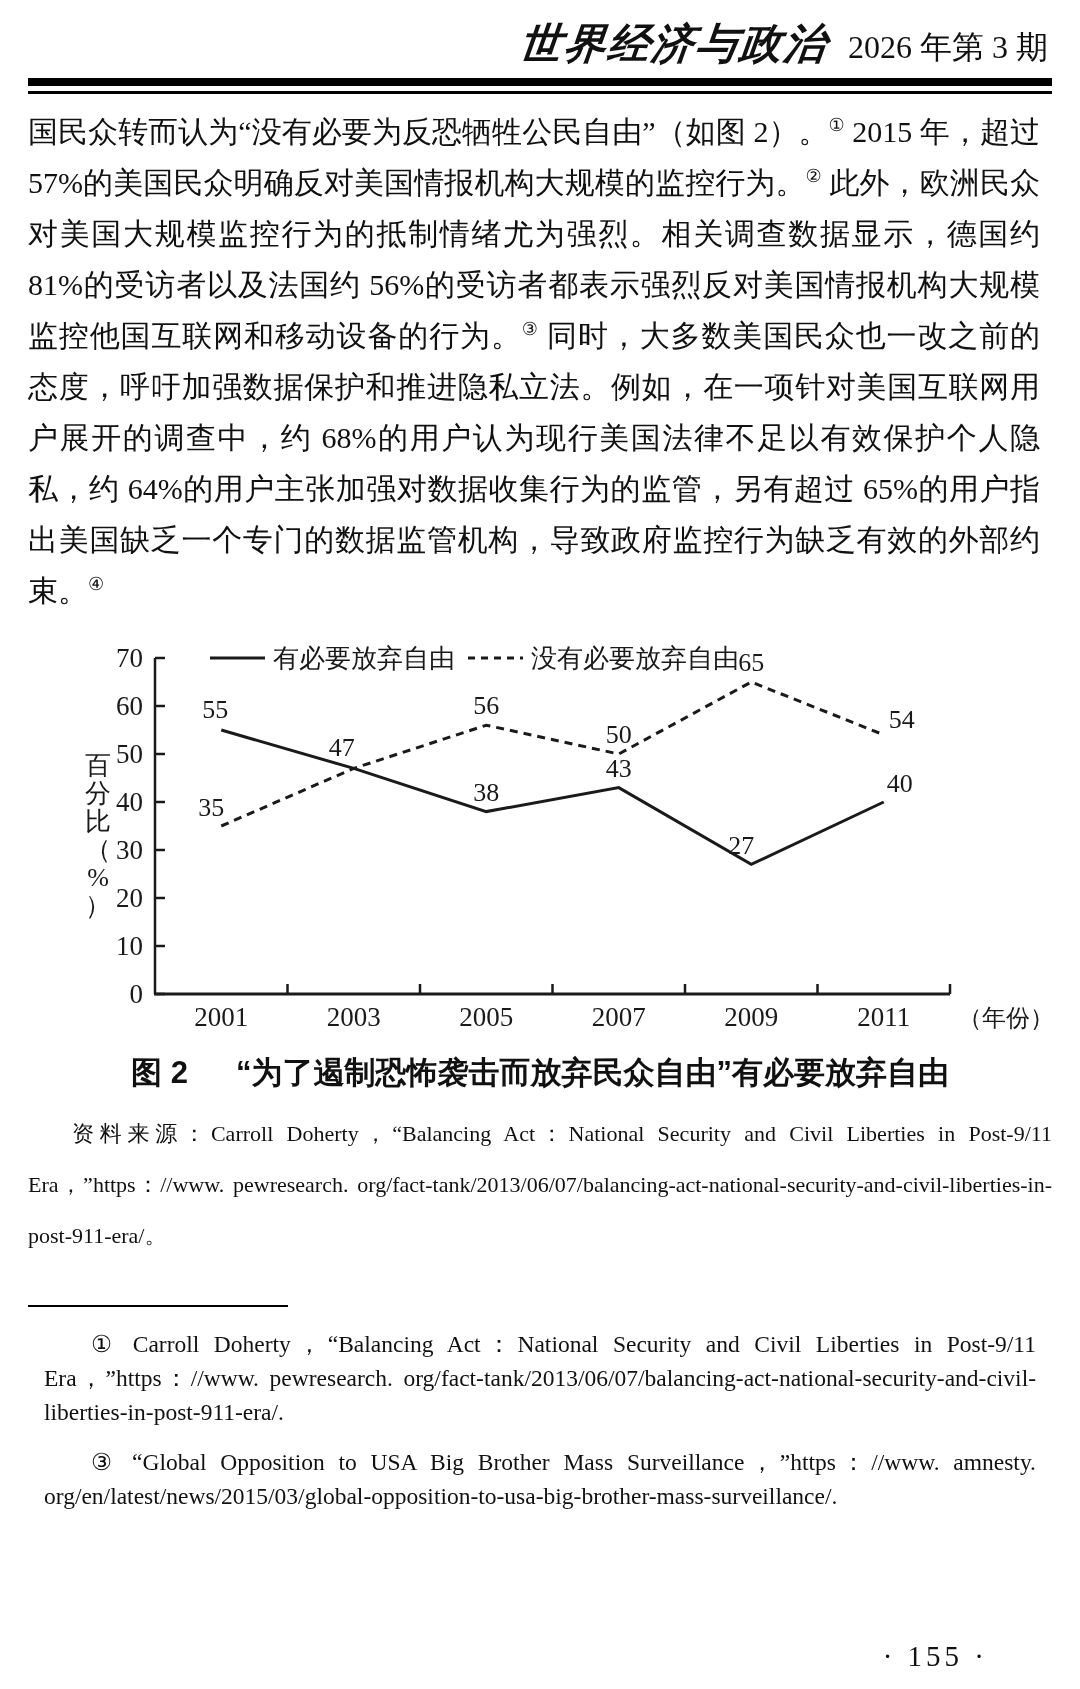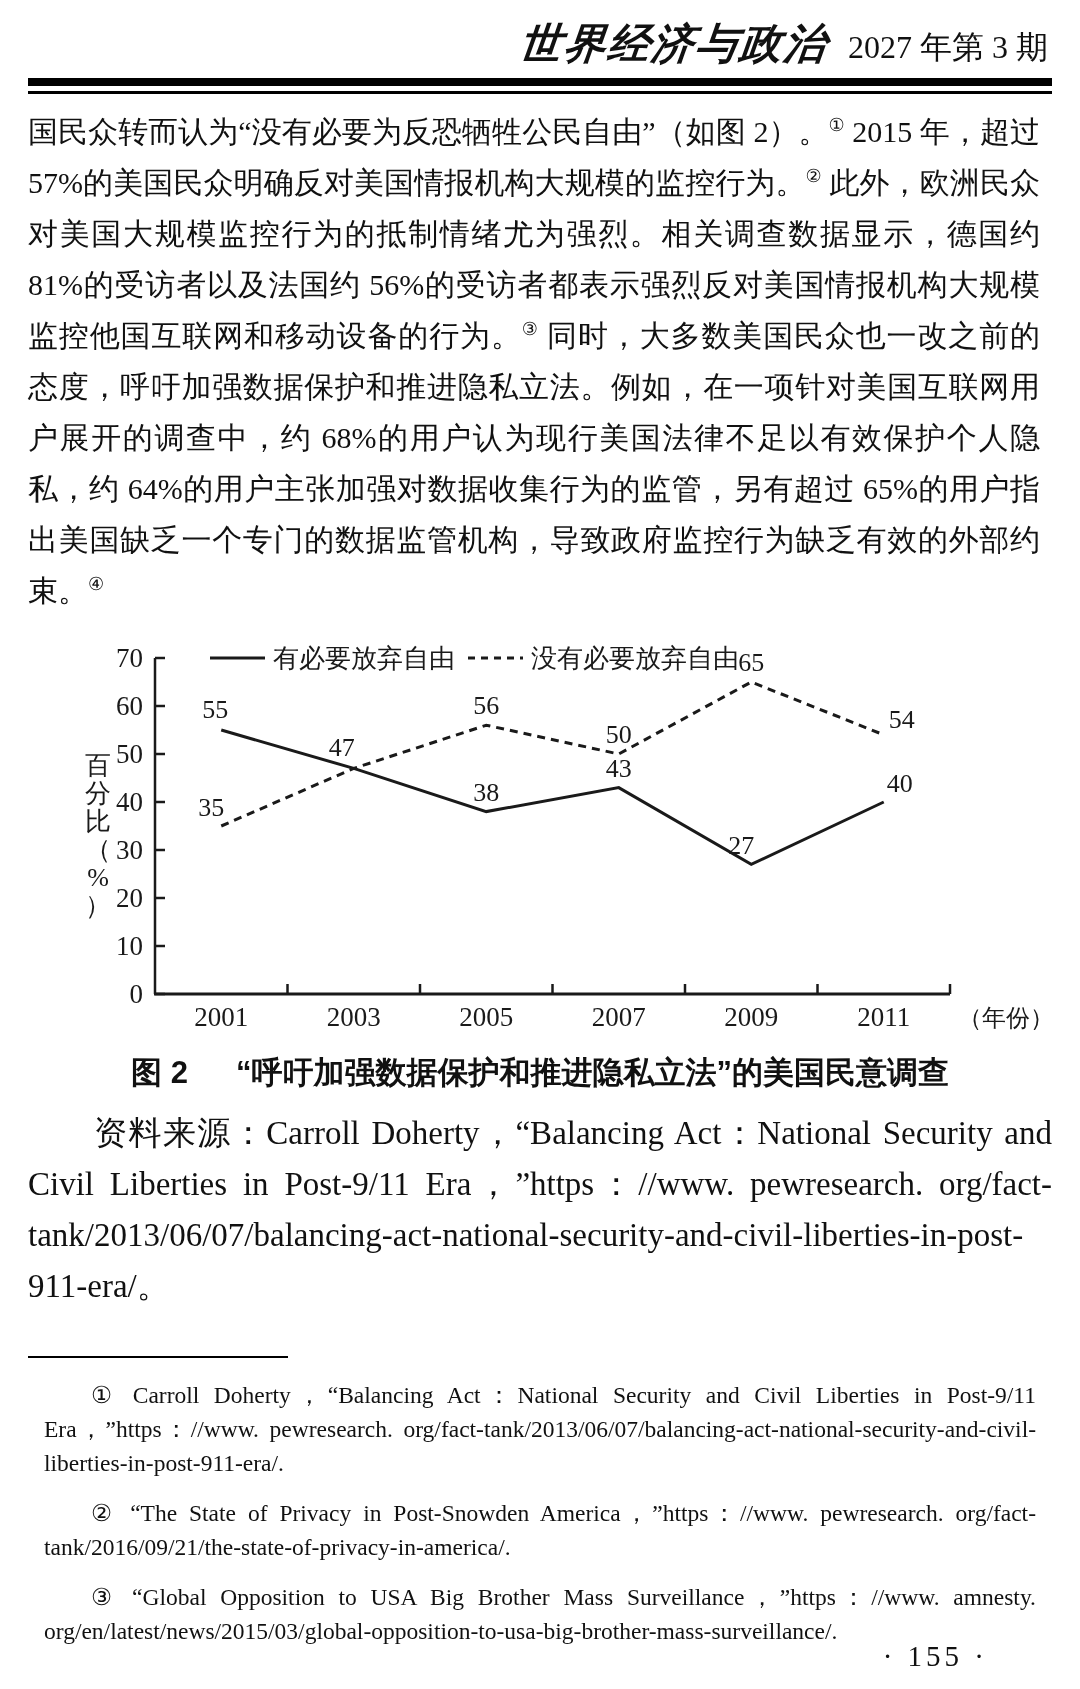--- a/index.html
+++ b/index.html
@@ -24,36 +24,36 @@
   sup.fnref{font-size:0.6em;line-height:0;}
   figure.fig{margin:6px 0 0 0;padding:0;}
   svg.chart{display:block;margin-left:32px;}
   svg.chart text{font-family:"Liberation Serif","DejaVu Serif",serif;}
   figcaption{
     text-align:center;
     font-family:"Liberation Sans","DejaVu Sans",sans-serif;
     font-weight:bold;font-size:31px;margin-top:0px;
   }
   .cap-label{margin-right:48px;}
-  .source{font-size:33px;line-height:51px;text-align:justify;text-indent:2em;margin:14px 0 0 0;overflow-wrap:anywhere;word-spacing:2px;}
+  .source{font-size:22px;line-height:51px;text-align:justify;text-indent:2em;margin:14px 0 0 0;overflow-wrap:anywhere;word-spacing:2px;}
   .para2{margin-top:38px;}
   .fnsep{width:260px;height:2px;background:#000;margin-top:44px;}
   .footnotes{margin-top:20px;font-size:23.5px;line-height:34px;}
   .fn{margin:16px;text-indent:2em;text-align:justify;overflow-wrap:anywhere;word-spacing:2px;}
   .fn-marker{margin-right:14px;}
   .pageno{position:absolute;bottom:16px;right:92px;font-size:29px;letter-spacing:4px;}
 </style>
 </head>
 <body>
 
 <div class="page">
 
   <div class="hdr">
     <span class="journal">世界经济与政治</span>
-    <span class="issue">2027 年第 3 期</span>
+    <span class="issue">2026 年第 3 期</span>
   </div>
   <div class="rule-thick"></div>
   <div class="rule-thin"></div>
 
   <p class="para">国民众转而认为“没有必要为反恐牺牲公民自由”（如图 2）。<sup class="fnref">①</sup> 2015 年，超过 57%的美国民众明确反对美国情报机构大规模的监控行为。<sup class="fnref">②</sup> 此外，欧洲民众对美国大规模监控行为的抵制情绪尤为强烈。相关调查数据显示，德国约 81%的受访者以及法国约 56%的受访者都表示强烈反对美国情报机构大规模监控他国互联网和移动设备的行为。<sup class="fnref">③</sup> 同时，大多数美国民众也一改之前的态度，呼吁加强数据保护和推进隐私立法。例如，在一项针对美国互联网用户展开的调查中，约 68%的用户认为现行美国法律不足以有效保护个人隐私，约 64%的用户主张加强对数据收集行为的监管，另有超过 65%的用户指出美国缺乏一个专门的数据监管机构，导致政府监控行为缺乏有效的外部约束。<sup class="fnref">④</sup></p>
 
   <figure class="fig">
     <svg class="chart" width="1000" height="430" viewBox="0 0 1000 430">
         <line x1="95" y1="36" x2="95" y2="372" stroke="#1a1a1a" stroke-width="2.5"></line>
         <line x1="94" y1="372" x2="890" y2="372" stroke="#1a1a1a" stroke-width="3"></line>
@@ -104,31 +104,30 @@
         <text x="426.25" y="92.19999999999999" text-anchor="middle" font-size="26" fill="#1a1a1a">56</text>
         <text x="558.75" y="121" text-anchor="middle" font-size="26" fill="#1a1a1a">50</text>
         <text x="691.25" y="49" text-anchor="middle" font-size="26" fill="#1a1a1a">65</text>
         <text x="841.75" y="105.80000000000001" text-anchor="middle" font-size="26" fill="#1a1a1a">54</text>
         <line x1="150" y1="36" x2="205" y2="36" stroke="#1a1a1a" stroke-width="3"></line>
         <text x="213" y="45" font-size="26" fill="#1a1a1a">有必要放弃自由</text>
         <line x1="408" y1="36" x2="463" y2="36" stroke="#1a1a1a" stroke-width="3" stroke-dasharray="7,6"></line>
         <text x="471" y="45" font-size="26" fill="#1a1a1a">没有必要放弃自由</text>
       </svg>
     <figcaption>
-      <span class="cap-label">图 2</span><span>“呼吁加强数据保护和推进隐私立法”的美国民意调查</span>
+      <span class="cap-label">图 2</span><span>“为了遏制恐怖袭击而放弃民众自由”有必要放弃自由</span>
     </figcaption>
   </figure>
 
   <p class="source">资料来源：Carroll Doherty，“Balancing Act：National Security and Civil Liberties in Post-9/11 Era，”https：//www. pewresearch. org/fact-tank/2013/06/07/balancing-act-national-security-and-civil-liberties-in-post-911-era/。</p>
 
 
   <div class="fnsep"></div>
 
   <div class="footnotes">
     <p class="fn"><span class="fn-marker">①</span><span>Carroll Doherty，“Balancing Act：National Security and Civil Liberties in Post-9/11 Era，”https：//www. pewresearch. org/fact-tank/2013/06/07/balancing-act-national-security-and-civil-liberties-in-post-911-era/.</span></p>
-    <p class="fn"><span class="fn-marker">②</span><span>“The State of Privacy in Post-Snowden America，”https：//www. pewresearch. org/fact-tank/2016/09/21/the-state-of-privacy-in-america/.</span></p>
     <p class="fn"><span class="fn-marker">③</span><span>“Global Opposition to USA Big Brother Mass Surveillance，”https：//www. amnesty. org/en/latest/news/2015/03/global-opposition-to-usa-big-brother-mass-surveillance/.</span></p>
 
   </div>
 
   <div class="pageno">· 155 ·</div>
 
 </div>
 
 </body></html>

